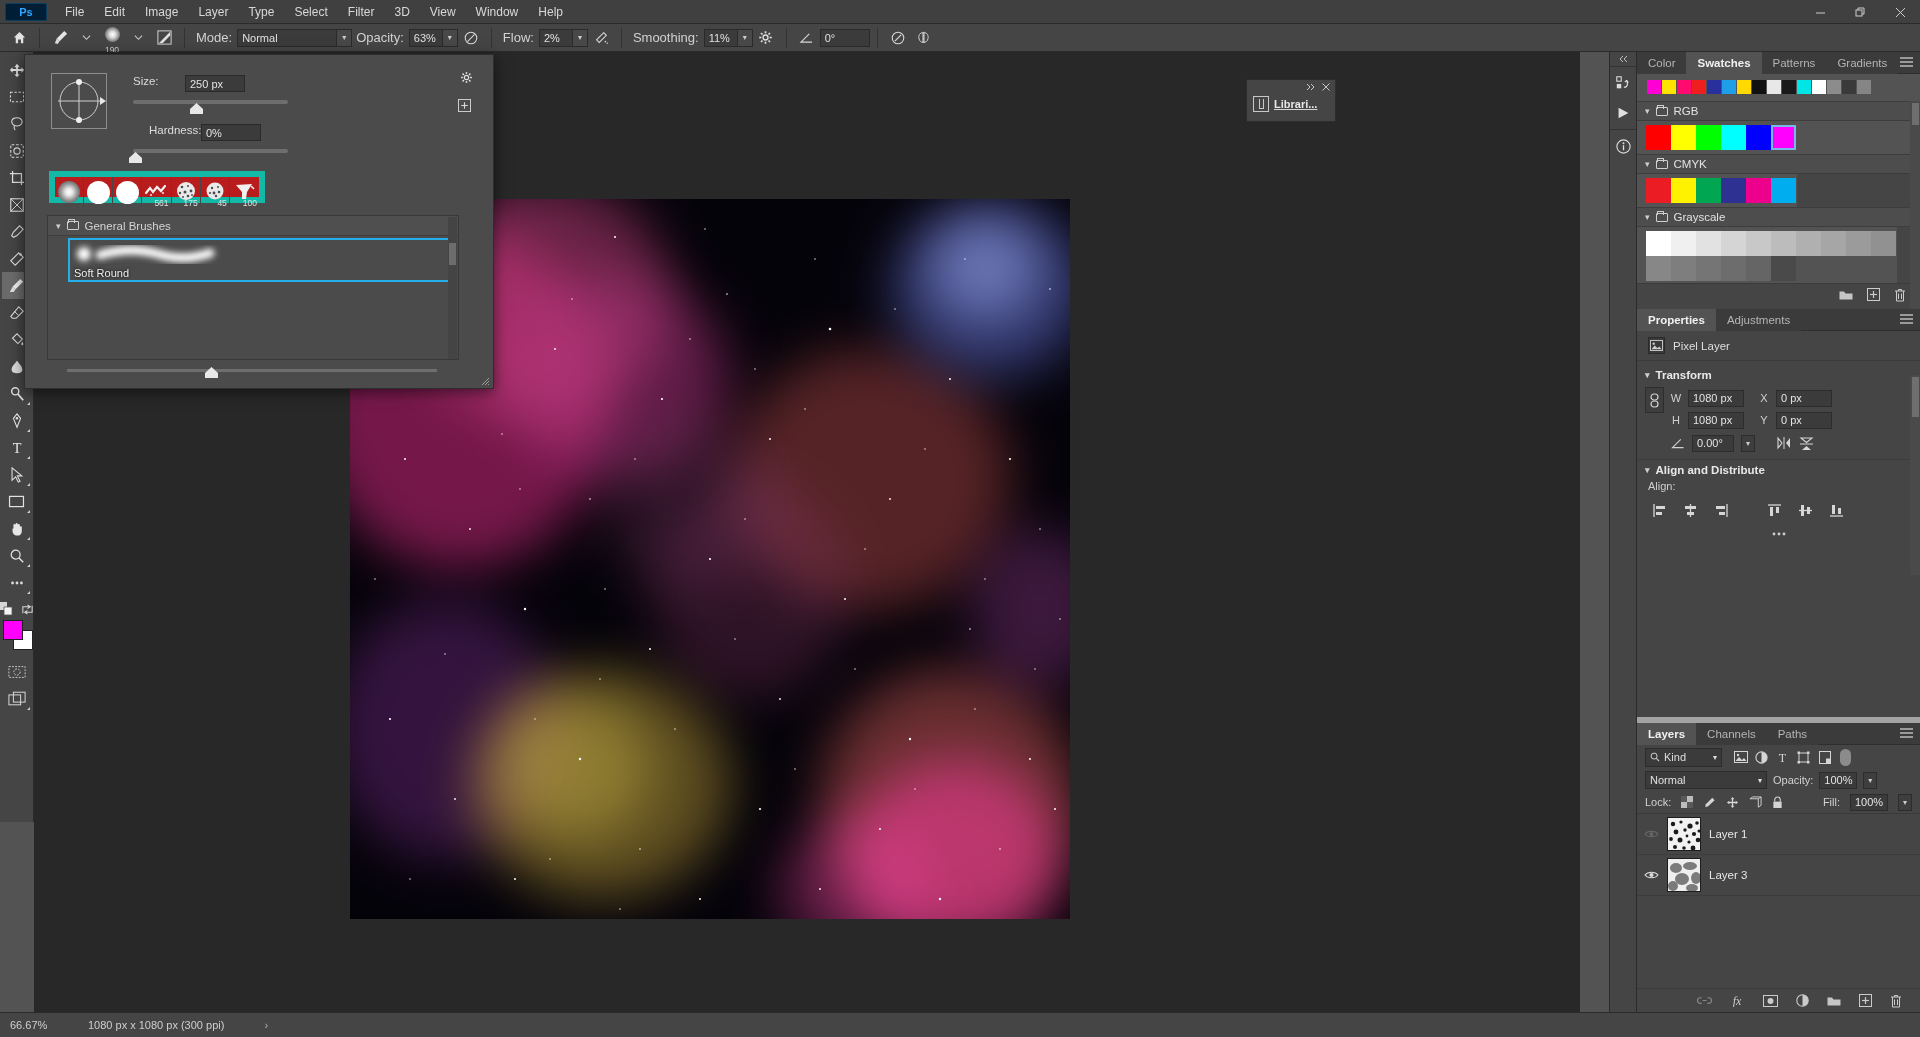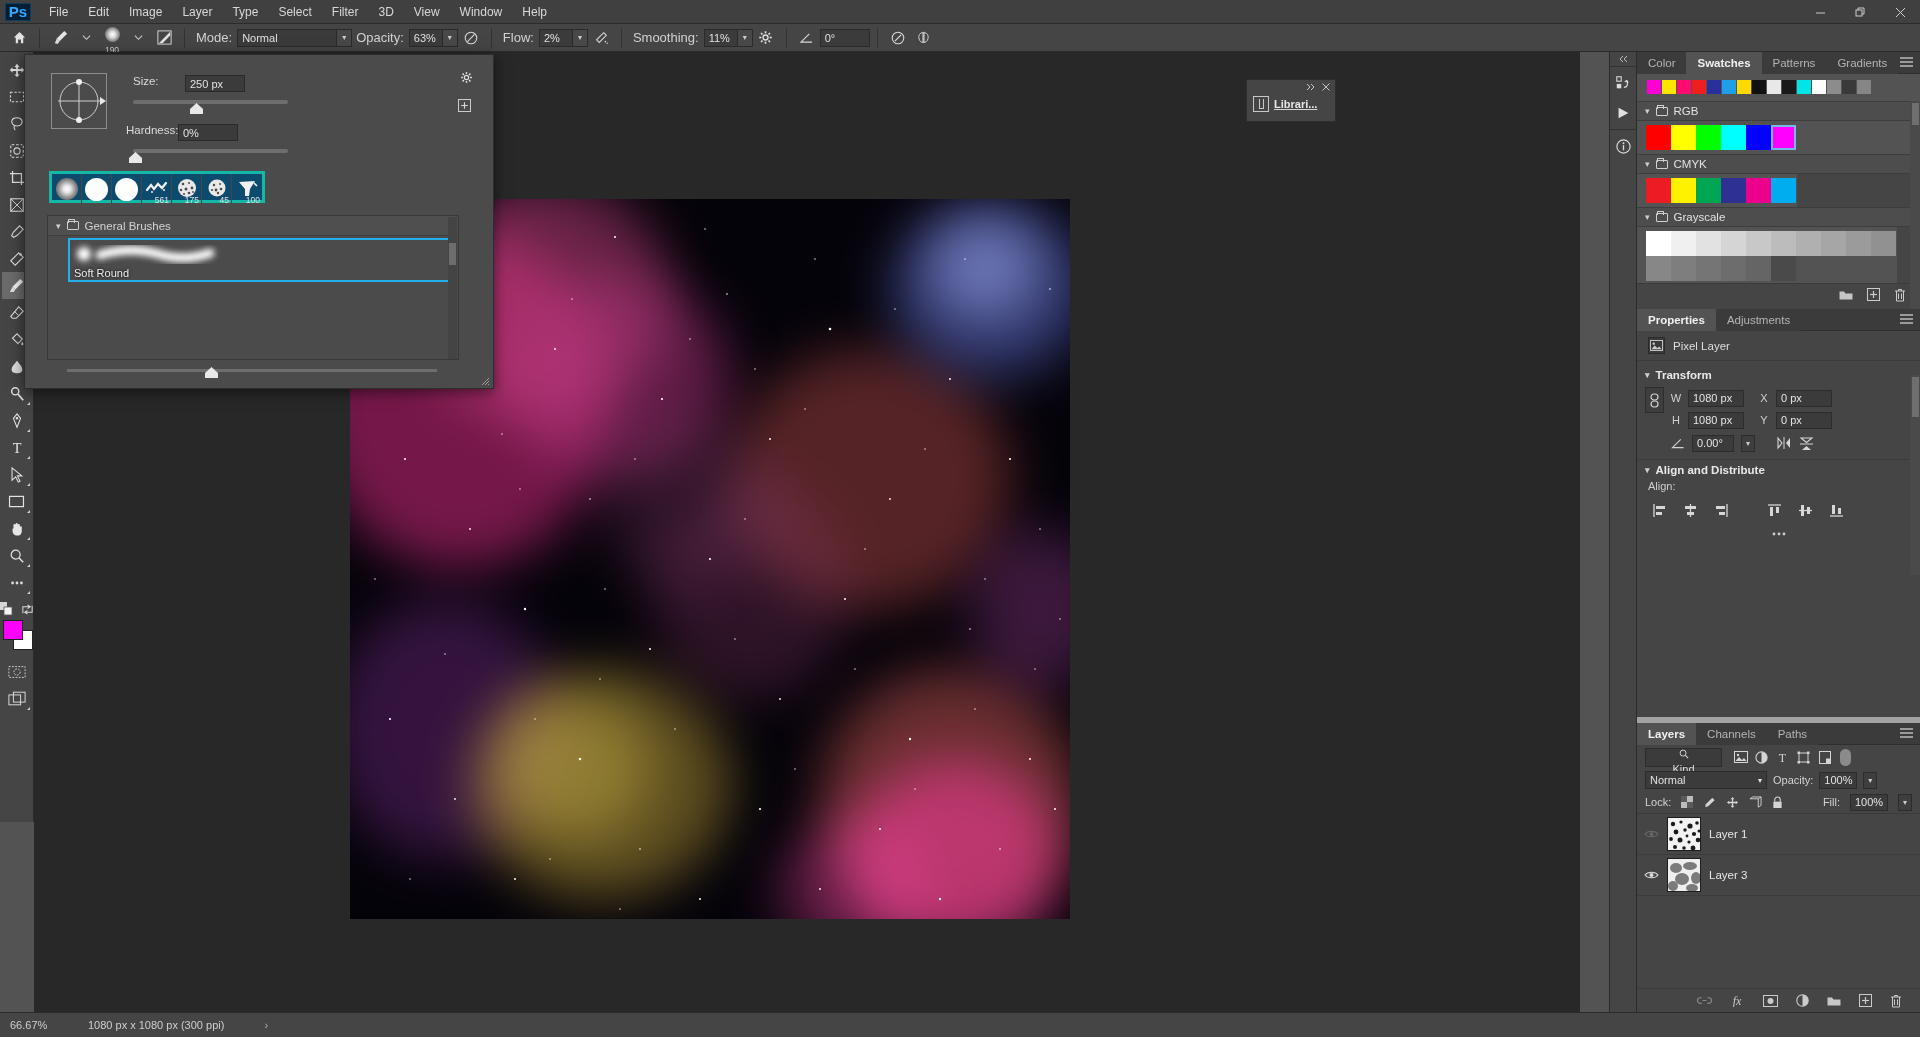--- a/index.html
+++ b/index.html
@@ -13,22 +13,22 @@
   }
   .app{ position:relative; width:1920px; height:1037px; }
 
   
   .menubar{
     position:absolute; left:0; top:0; width:1920px; height:24px;
     background:#404040; display:flex; align-items:center;
     border-bottom:1px solid #2b2b2b;
   }
   .ps-logo{
-    width:26px;height:18px;margin:0 8px 0 5px;border-radius:2px;
-    background:#001e36; color:#31a8ff; font-size:15px; font-weight:bold;
+    width:42px;height:18px;margin:0 8px 0 5px;border-radius:2px;
+    background:#001e36; color:#31a8ff; font-size:11px; font-weight:bold;
     display:flex;align-items:center;justify-content:center;
     border:1px solid #0a3d5e;
   }
   .menu-item{ padding:4px 10px; font-size:12px; color:#d8d8d8; cursor:default; }
   .win-ctrls{ position:absolute; right:0; top:0; height:24px; display:flex; }
   .win-btn{ width:40px;height:24px;display:flex;align-items:center;justify-content:center;
     color:#c9c9c9;font-size:12px; }
 
   
   .optionsbar{
@@ -107,40 +107,40 @@
     box-shadow:0 3px 14px rgba(0,0,0,.55);
     z-index:40;
   }
   .bp-top{ position:relative; height:110px; }
   .bp-thumb{
     position:absolute; left:26px; top:18px; width:56px;height:56px;
     background:#4b4b4b; border:1px solid #8d8d8d;
   }
   .bp-row{ position:absolute; display:flex; }
   .bp-sizerow{ left:108px; top:20px; }
-  .bp-hardrow{ left:101px; top:69px; }
+  .bp-hardrow{ left:124px; top:69px; }
   .bp-rowlabel{ width:52px; font-size:11.5px; color:#dcdcdc; }
   .bp-input{
     width:60px;height:17px;background:#3b3b3b;border:1px solid #2a2a2a;
     color:#e3e3e3;font-size:11px;padding:0 4px;display:flex;align-items:center;
   }
   .bp-slider{
     position:absolute; height:4px; background:#6e6e6e; border-radius:2px;
   }
   .bp-knob{
     position:absolute; width:13px;height:11px;
     background:#e8e8e8;
     clip-path:polygon(50% 0%,100% 55%,100% 100%,0% 100%,0% 55%);
   }
   .bp-gear{ position:absolute; right:20px; top:16px; color:#ddd; }
   .bp-newbtn{ position:absolute; right:22px; top:44px; color:#ddd; }
 
   .bp-presets{
     position:absolute; left:24px; top:116px; width:216px; height:32px;
-    background:#0c4a6e; border:3px solid #14b8a6; display:flex;
+    background:#b91c1c; border:6px solid #14b8a6; display:flex;
   }
   .bp-p{
     width:30px;height:30px;position:relative;display:flex;align-items:center;justify-content:center;
     border-right:1px solid #464646;
   }
   .bp-p .lbl{ position:absolute; bottom:-1px; right:2px; font-size:8.5px; color:#e0e0e0; }
 
   .bp-list{
     position:absolute; left:22px; top:160px; width:412px; height:145px;
     background:#4b4b4b; border:1px solid #383838; overflow:hidden;
@@ -244,21 +244,21 @@
     width:19px;height:26px;background:#3e3e3e;border:1px solid #2d2d2d;
     display:flex;align-items:center;justify-content:center;color:#d2d2d2;font-size:11px;
   }
   .align-row{ display:flex; align-items:center; gap:15px; padding-left:14px; height:26px; }
   .align-row .g2{ margin-left:22px; }
   .al-btn{ width:16px;height:16px;display:flex;align-items:center;justify-content:center;color:#d6d6d6; }
 
   .filter-row{ display:flex; align-items:center; gap:0; height:24px; padding:0 8px; background:#454545; }
   .kindsel{
     width:77px;height:19px;background:#3b3b3b;border:1px solid #2c2c2c;
-    display:flex;align-items:center;gap:4px;padding:0 4px; font-size:11px;color:#ddd;flex-direction:column;
+    display:flex;align-items:center;gap:4px;padding:0 4px; font-size:11px;color:#ddd;
   }
   .kindsel .ar{ margin-left:auto; font-size:8px; }
   .fbtn{ width:21px;height:20px;display:flex;align-items:center;justify-content:center;color:#d8d8d8; }
   .toggle-pill{
     width:11px;height:17px;border-radius:6px;background:#8b8b8b; margin-left:5px;
   }
   .blend-row{ display:flex; align-items:center; height:22px; padding:0 8px; gap:6px; }
   .blendsel{
     width:122px;height:18px;background:#3b3b3b;border:1px solid #2c2c2c;
     display:flex;align-items:center;padding:0 4px;font-size:11px;color:#e0e0e0;

